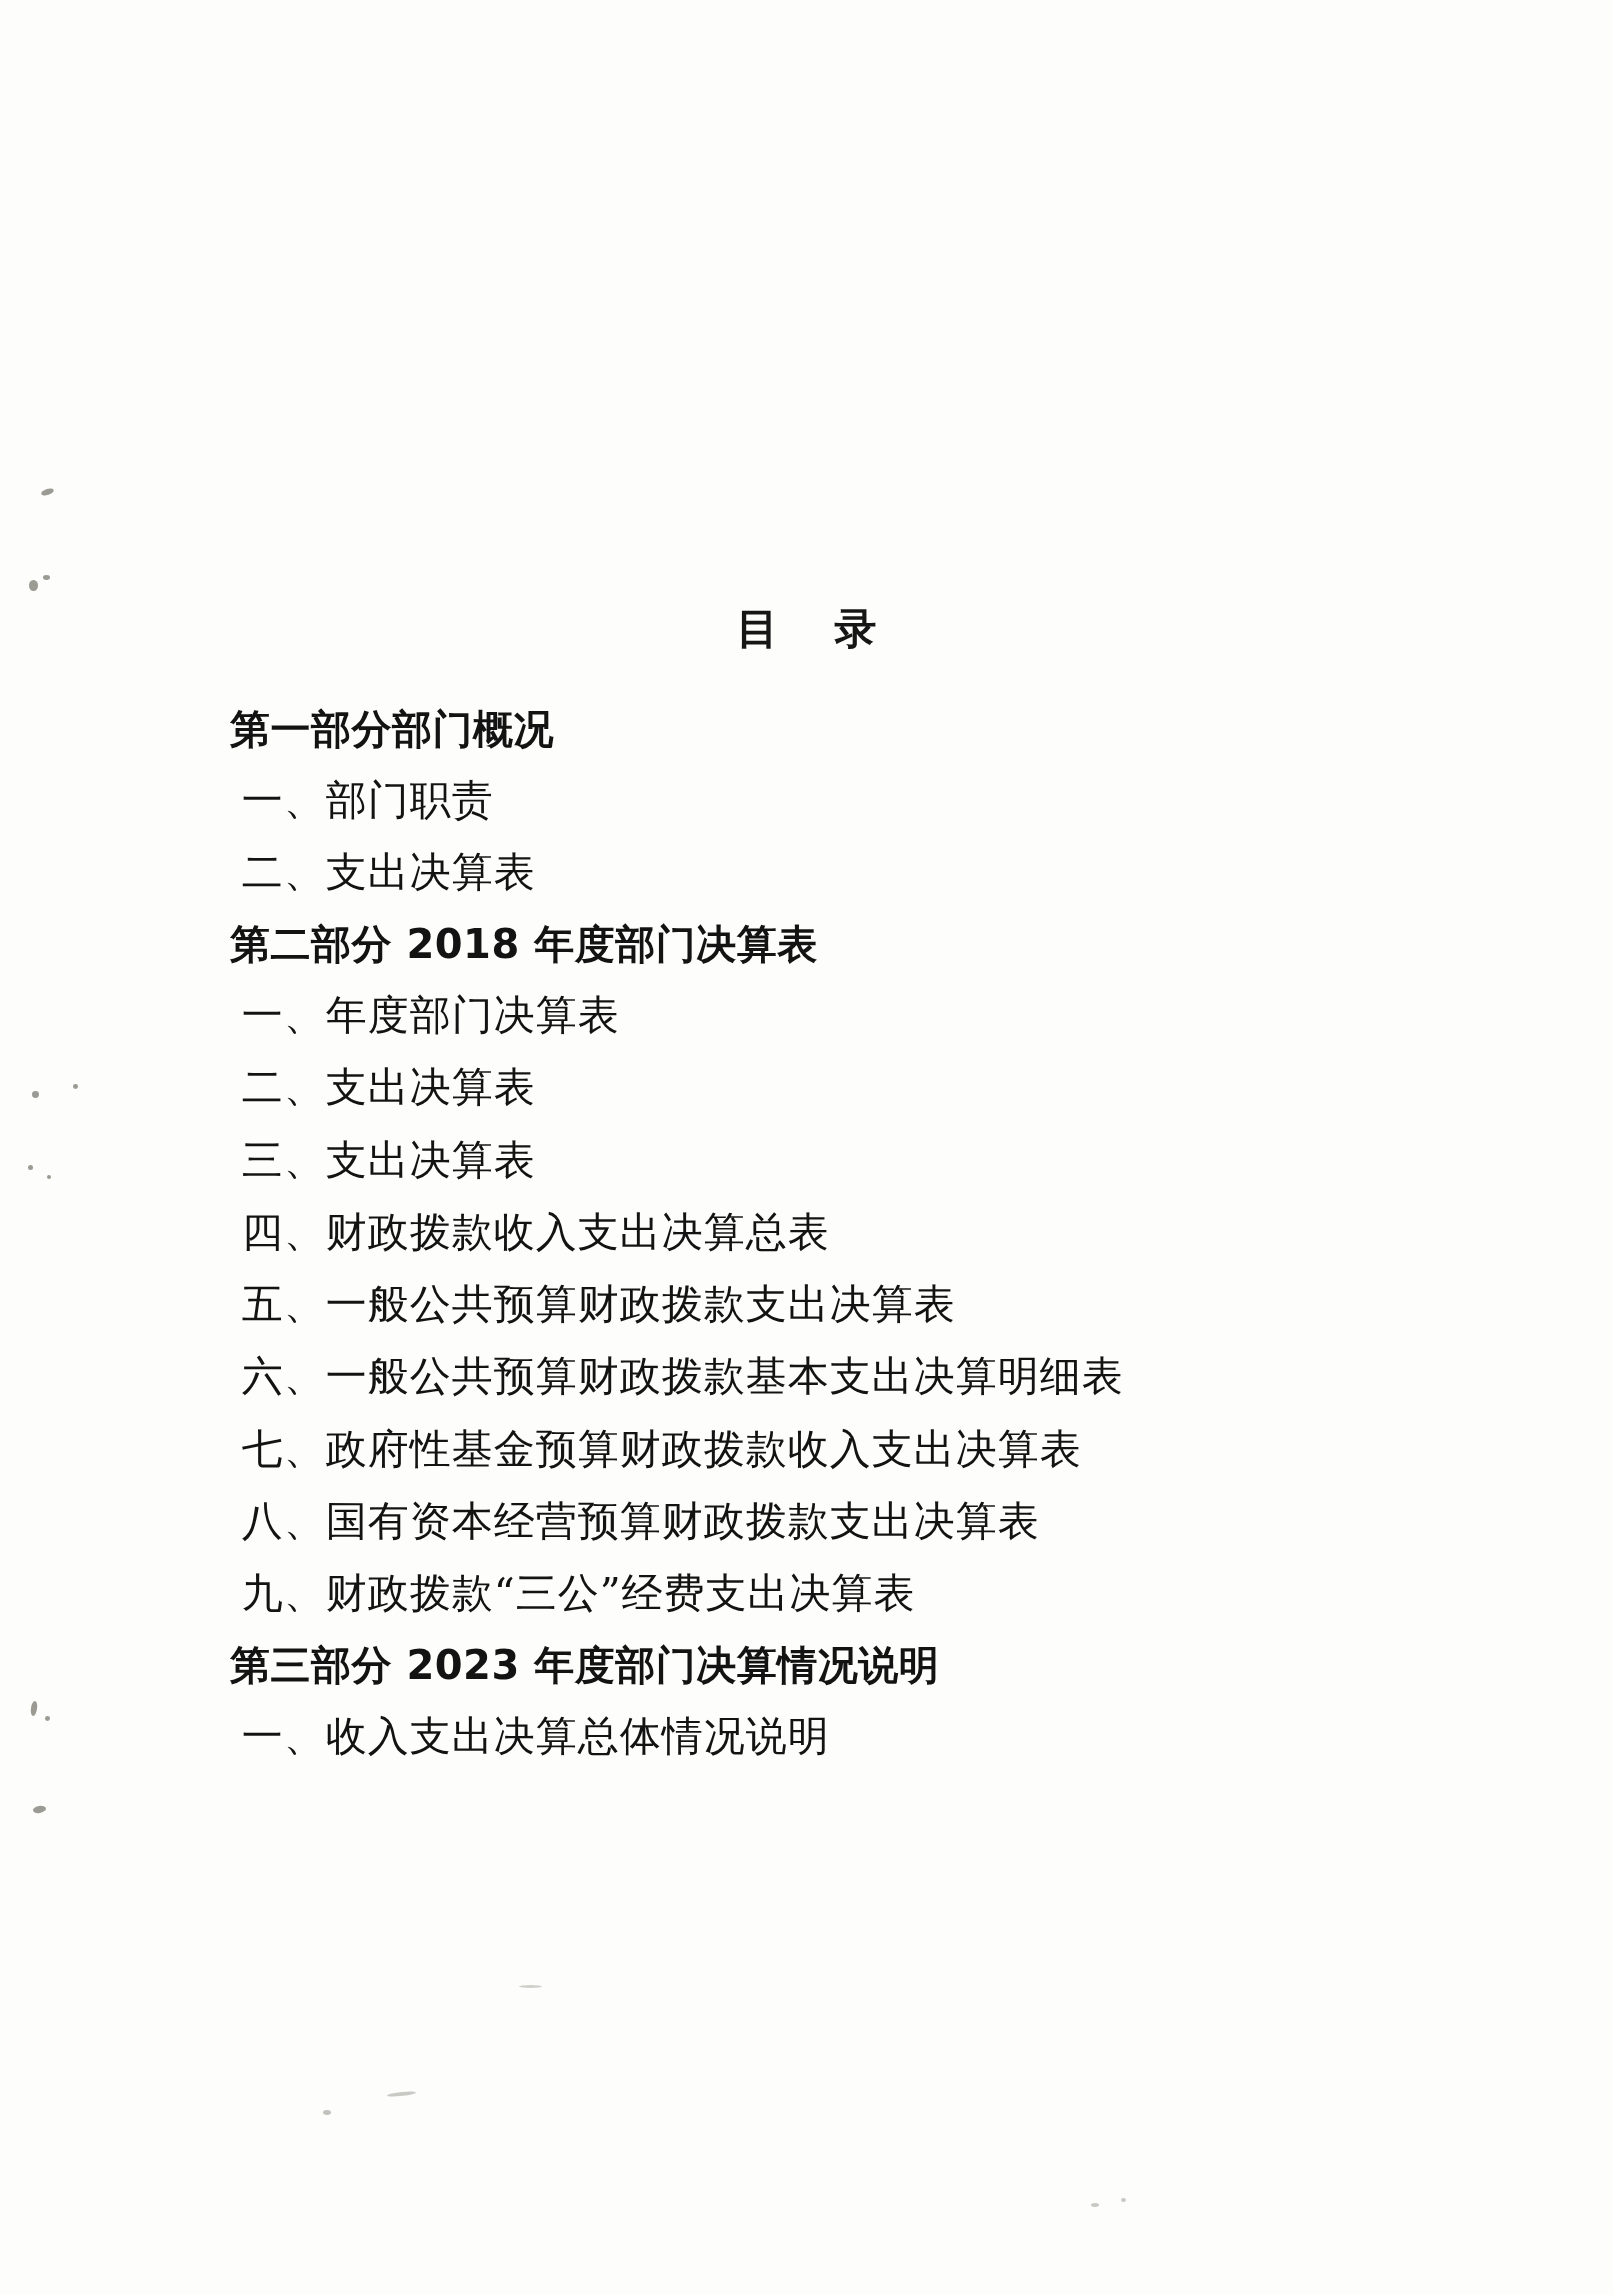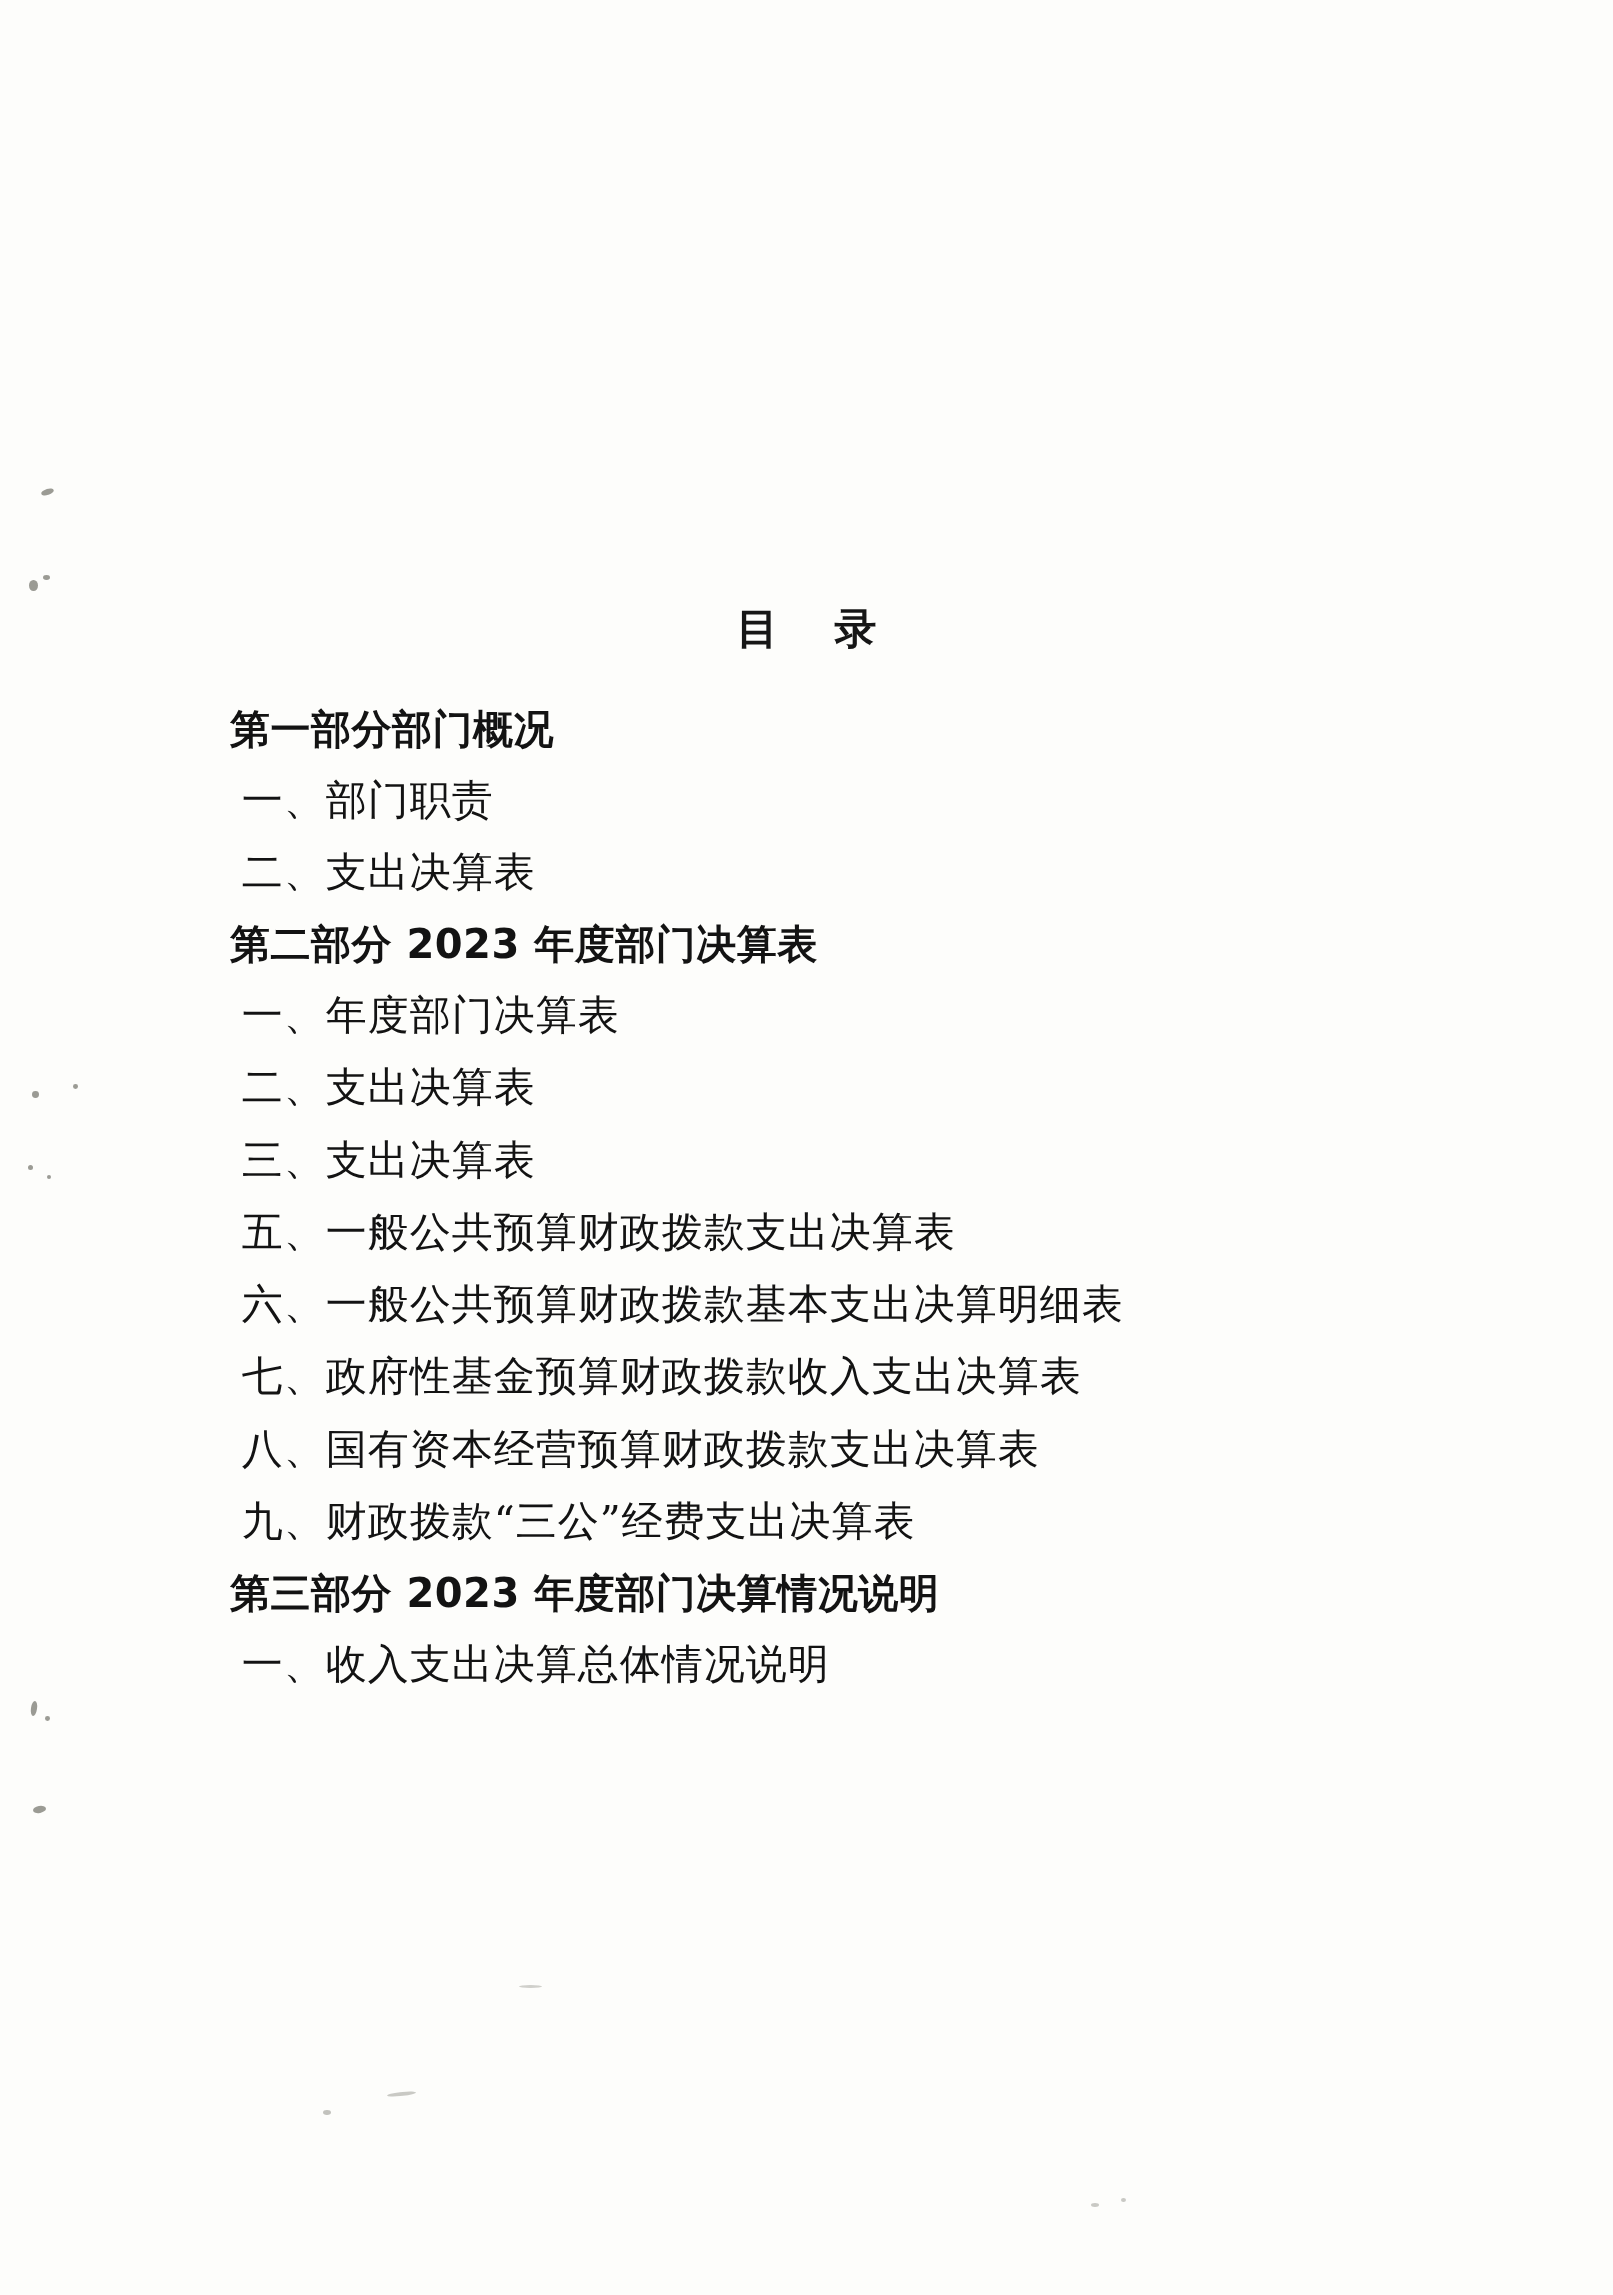--- a/index.html
+++ b/index.html
@@ -96,24 +96,25 @@
   <div class="speckle" style="left:1121px;top:2198px;width:4.9px;height:3.9px;opacity:.4;"></div>
 
   <div class="doc">
 
     <div class="toc-title">目  录</div>
 
     <div class="toc-list">
       <div class="toc-entry level-1">第一部分部门概况</div>
       <div class="toc-entry level-2">一、部门职责</div>
       <div class="toc-entry level-2">二、支出决算表</div>
-      <div class="toc-entry level-1">第二部分 2023 年度部门决算表</div>
+      <div class="toc-entry level-1">第二部分 2018 年度部门决算表</div>
       <div class="toc-entry level-2">一、年度部门决算表</div>
       <div class="toc-entry level-2">二、支出决算表</div>
       <div class="toc-entry level-2">三、支出决算表</div>
+      <div class="toc-entry level-2">四、财政拨款收入支出决算总表</div>
       <div class="toc-entry level-2">五、一般公共预算财政拨款支出决算表</div>
       <div class="toc-entry level-2">六、一般公共预算财政拨款基本支出决算明细表</div>
       <div class="toc-entry level-2">七、政府性基金预算财政拨款收入支出决算表</div>
       <div class="toc-entry level-2">八、国有资本经营预算财政拨款支出决算表</div>
       <div class="toc-entry level-2">九、财政拨款“三公”经费支出决算表</div>
       <div class="toc-entry level-1">第三部分 2023 年度部门决算情况说明</div>
       <div class="toc-entry level-2">一、收入支出决算总体情况说明</div>
     </div>
 
   </div>

